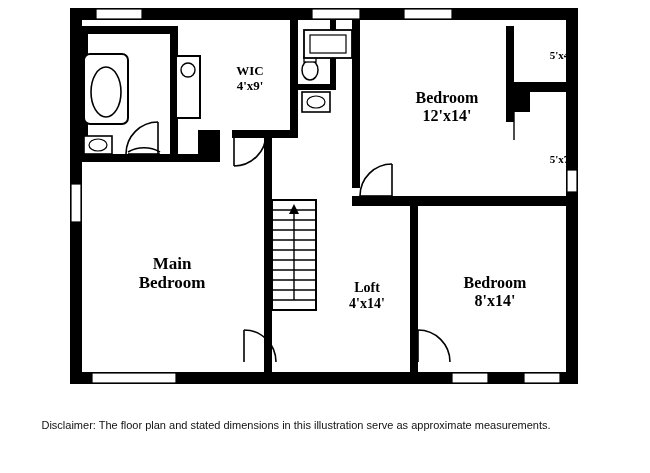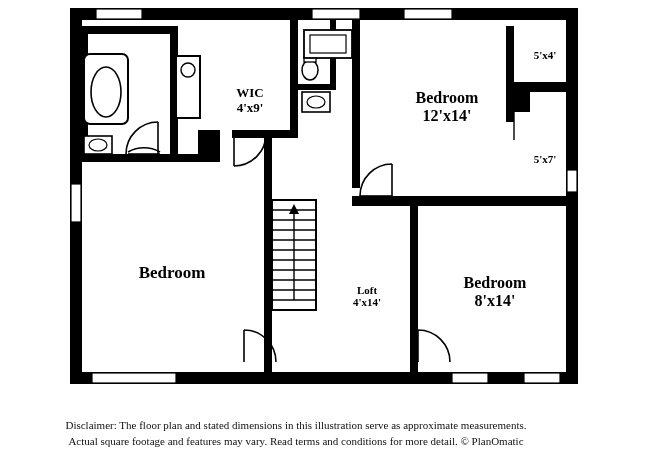--- a/index.html
+++ b/index.html
@@ -26,31 +26,31 @@
     font-family: "Liberation Serif", serif;
     color: #000000;
     line-height: 1.12;
     white-space: nowrap;
     transform: translate(-50%, -50%);
     font-weight: bold;
   }
   .label .ln { display: block; }
   .lbl-main { font-size: 17px; }
   .lbl-bed  { font-size: 16px; }
-  .lbl-loft { font-size: 11px; }
-  .lbl-wic  { font-size: 13px; margin-top: 22px; }
-  .lbl-closet { font-size: 11px; }
+  .lbl-loft { font-size: 14px; }
+  .lbl-wic  { font-size: 13px; }
+  .lbl-closet { font-size: 11px; margin-left: 16px; }
 
   .disclaimer {
     position: absolute;
     left: 0;
     top: 418px;
     width: 592px;
     text-align: center;
-    font-family: Liberation Serif, serif;
+    font-family: Liberation Sans, sans-serif;
     font-size: 11px;
     color: #111111;
     line-height: 1.45;
   }
   .disclaimer .dl { display: block; }
 </style>
 </head>
 <body>
 
 <svg id="floorplan" viewBox="0 0 650 473" xmlns="http://www.w3.org/2000/svg">
@@ -185,20 +185,21 @@
     <path d="M514 110 L514 140" stroke-width="1.4"></path>
   </g>
 
   <g fill="#000000">
     <rect x="198" y="130" width="22" height="32"></rect>
     <rect x="506" y="82" width="24" height="30"></rect>
   </g>
 </svg>
 
 <div class="label lbl-main" style="left:172px; top:273px;">
+  <span class="ln">Main</span>
   <span class="ln">Bedroom</span>
 </div>
 
 <div class="label lbl-bed" style="left:447px; top:107px;">
   <span class="ln">Bedroom</span>
   <span class="ln">12'x14'</span>
 </div>
 
 <div class="label lbl-bed" style="left:495px; top:292px;">
   <span class="ln">Bedroom</span>
@@ -218,14 +219,13 @@
 <div class="label lbl-closet" style="left:545px; top:55px;">
   <span class="ln">5'x4'</span>
 </div>
 
 <div class="label lbl-closet" style="left:545px; top:159px;">
   <span class="ln">5'x7'</span>
 </div>
 
 <div class="disclaimer">
   <span class="dl">Disclaimer: The floor plan and stated dimensions in this illustration serve as approximate measurements.</span>
-  <span class="dl">Actual square footage and features may vary. Read terms and conditions for more detail. © PlanOmatic</span>
 </div>
 
 </body></html>

